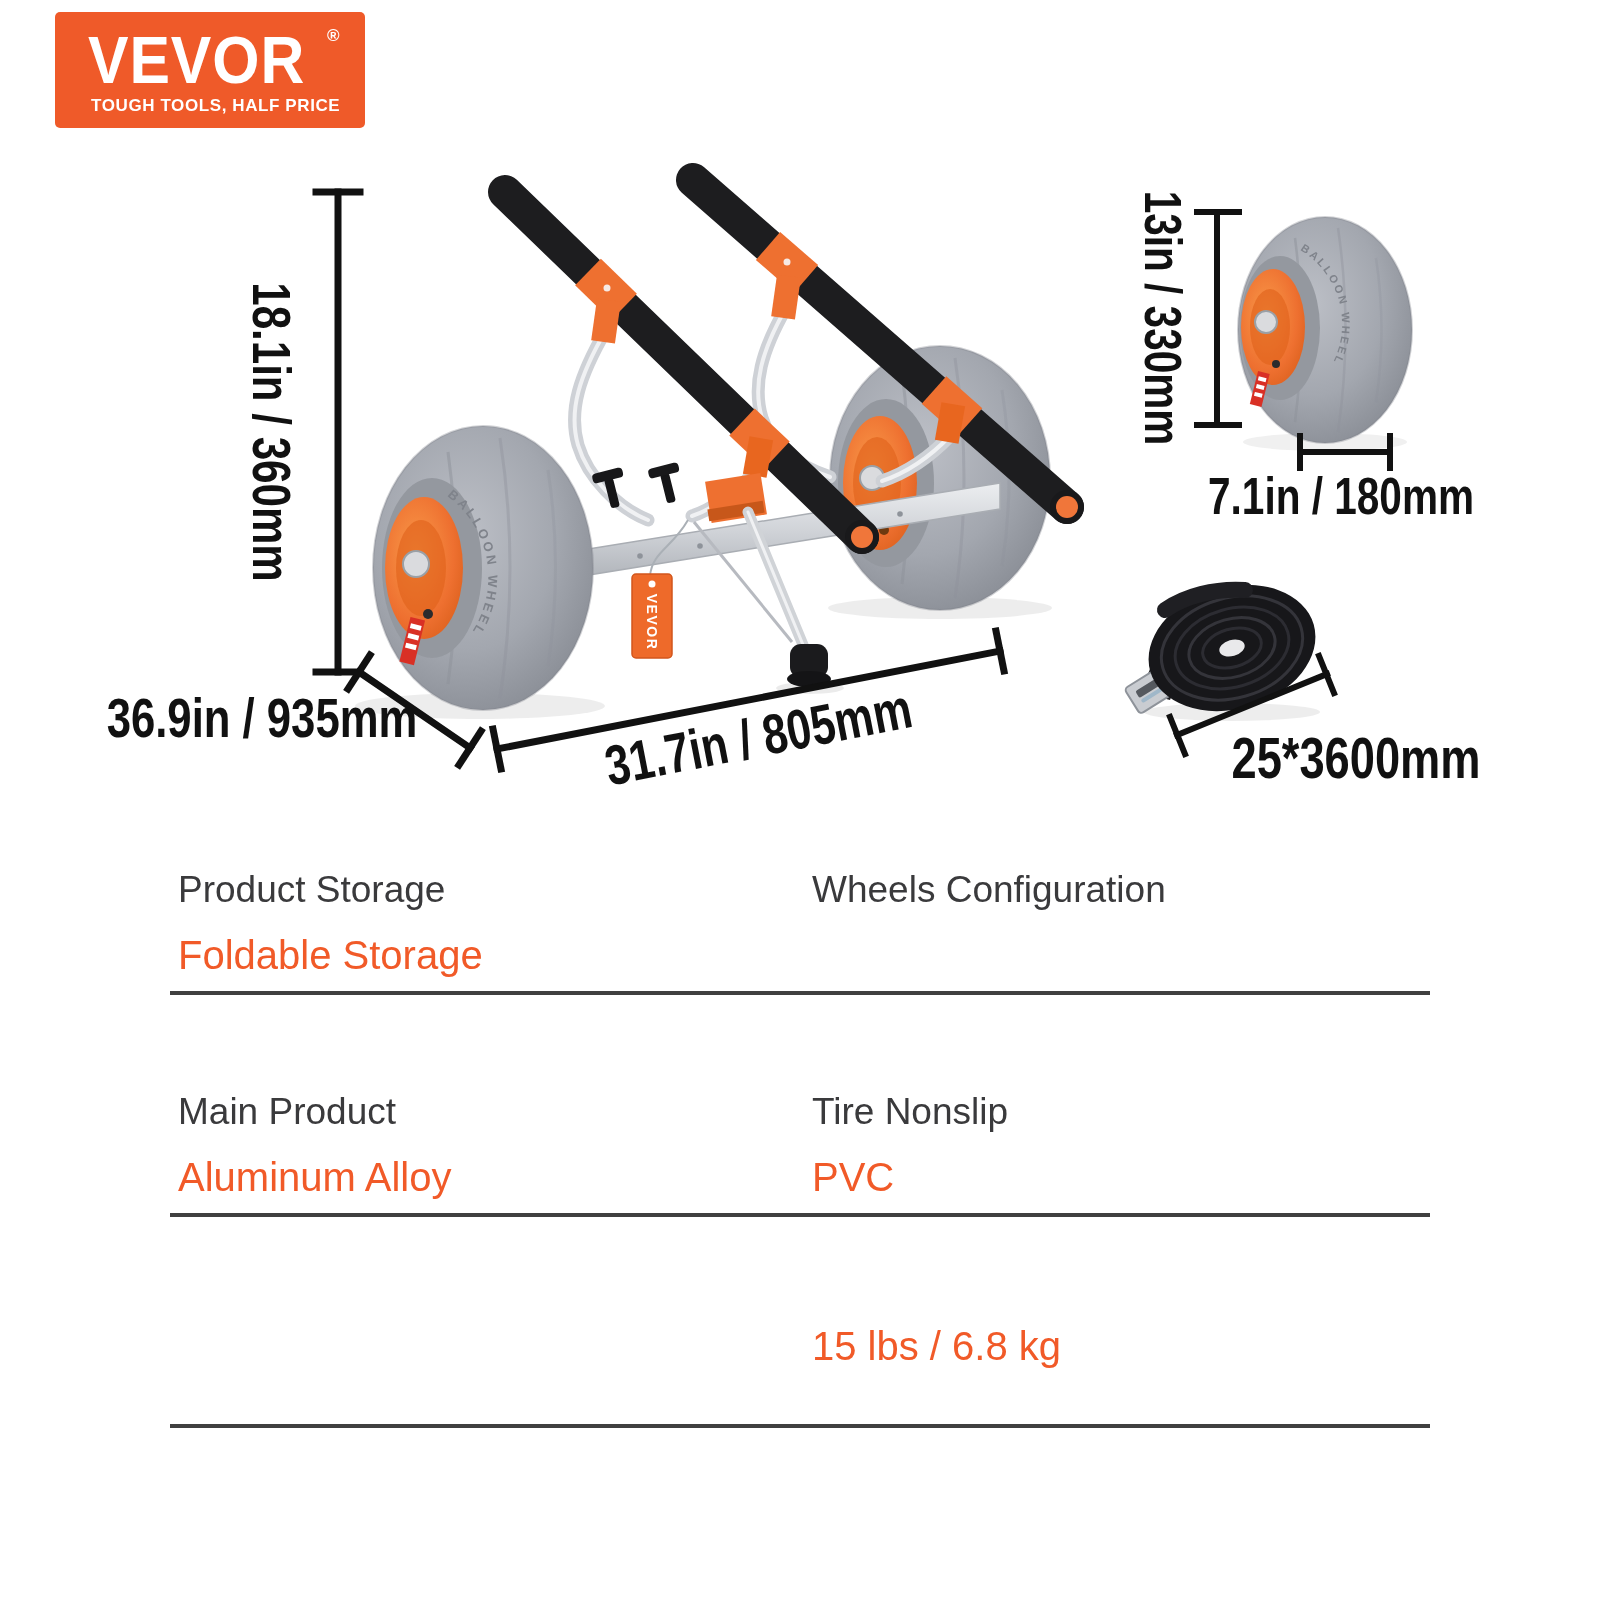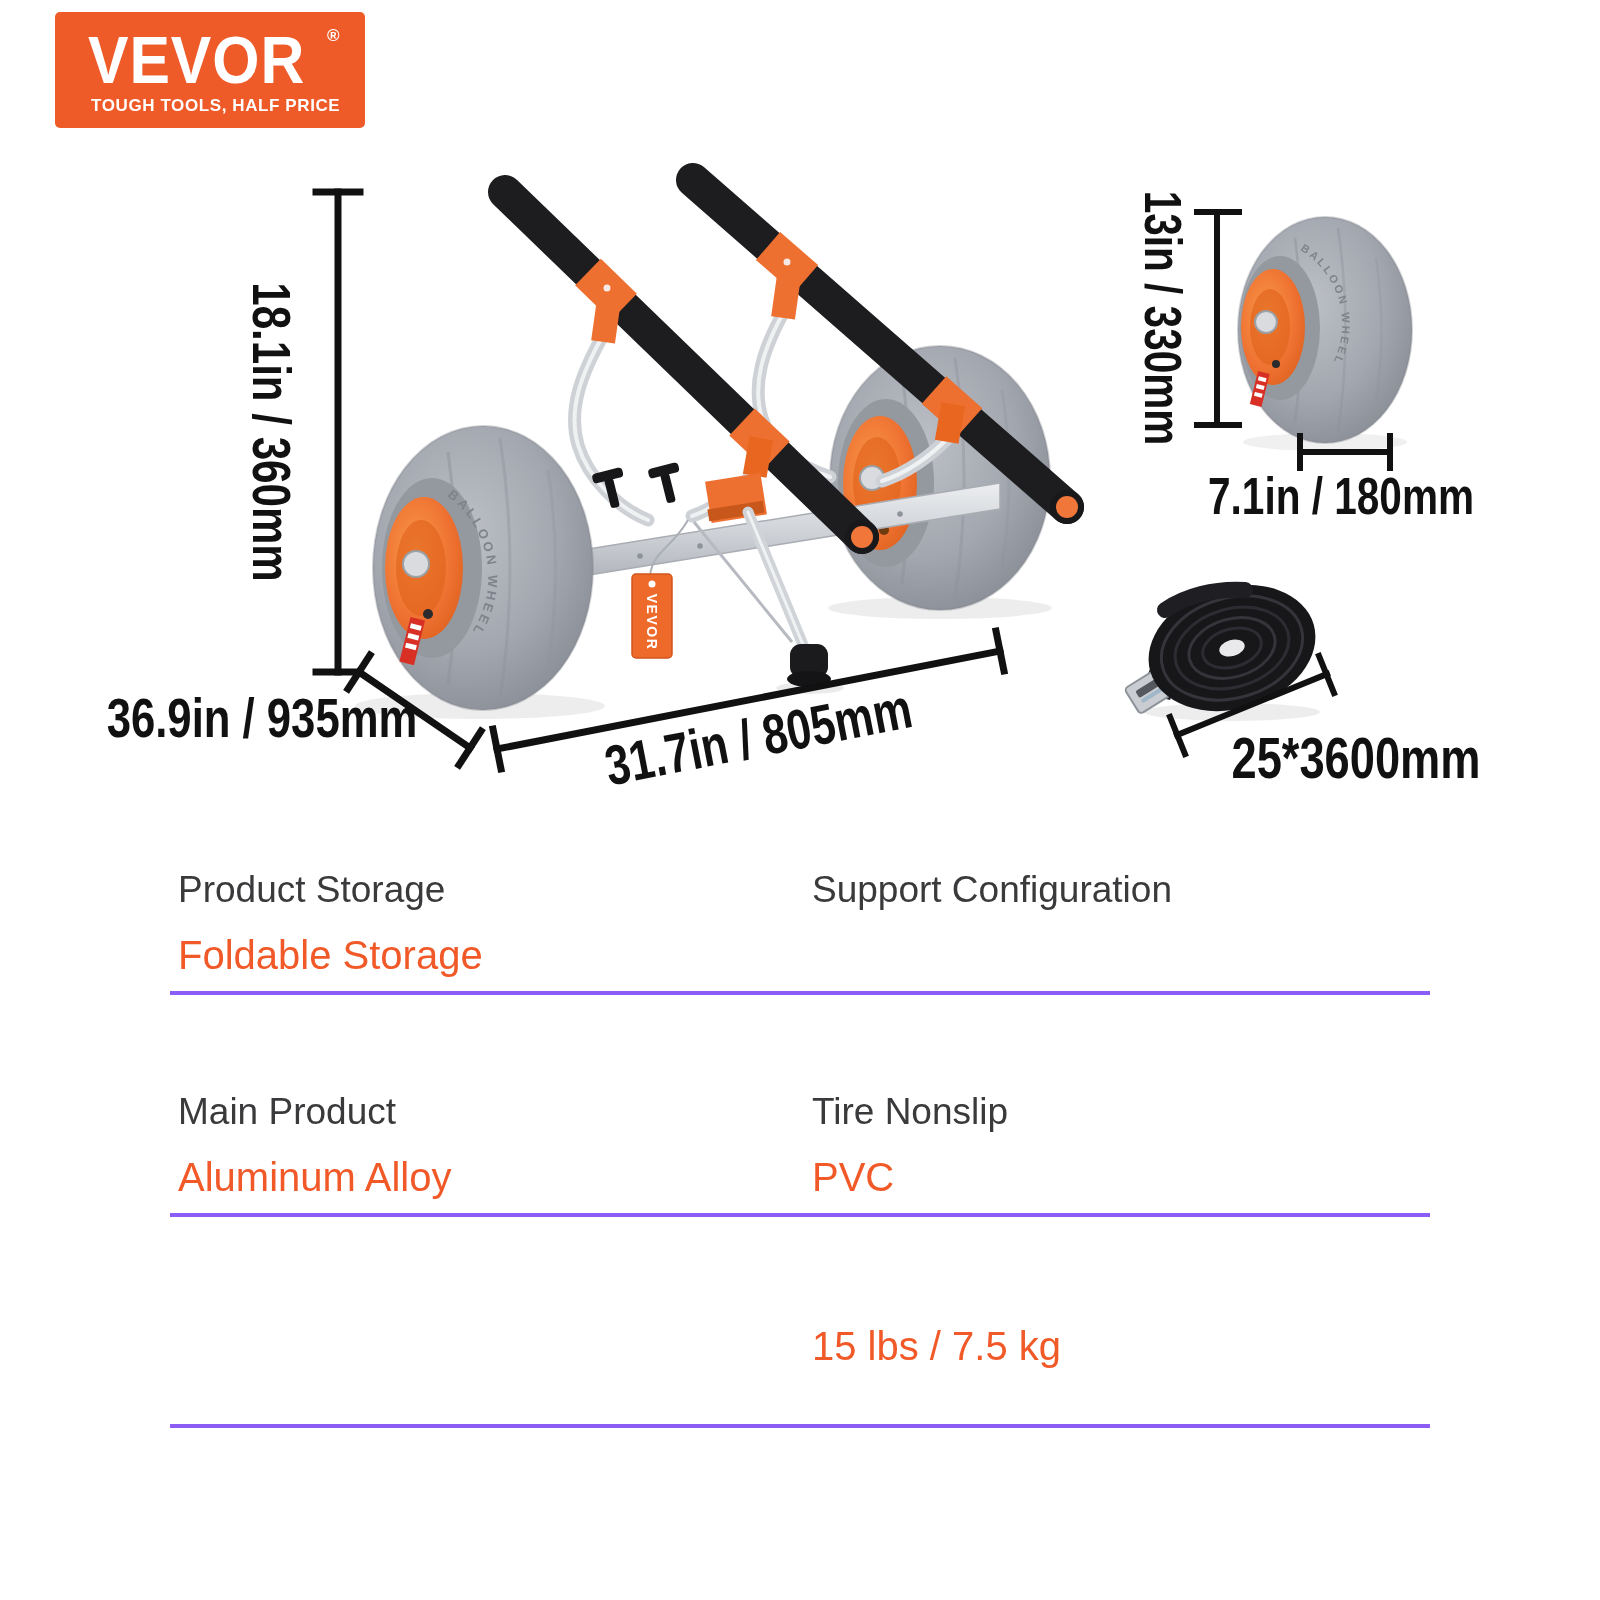--- a/index.html
+++ b/index.html
@@ -20,21 +20,21 @@
   .logo-tagline{
     position:absolute;left:36px;top:84px;font-size:17px;font-weight:bold;
     letter-spacing:0.6px;white-space:nowrap;
   }
   
   .art{position:absolute;left:0;top:0;width:1600px;height:830px;}
   .dim-text{font-weight:bold;fill:#111;}
   
   .spec-row{
     position:absolute;left:170px;width:1260px;
-    border-bottom:4px solid #8b5cf6;box-sizing:border-box;
+    border-bottom:4px solid #404040;box-sizing:border-box;
   }
   .row-1{top:868px;height:127px;}
   .row-2{top:1090px;height:127px;}
   .row-3{top:1303px;height:125px;}
   .cell{position:absolute;top:0;}
   .cell-left{left:8px;}
   .cell-right{left:642px;}
   .spec-label{font-size:37px;line-height:44px;color:#3A3A3C;white-space:nowrap;}
   .spec-value{font-size:40px;line-height:58px;color:#F15A28;margin-top:14px;white-space:nowrap;}
 </style>
@@ -256,32 +256,32 @@
     <text class="dim-text" transform="translate(1356,778) scale(0.78,1)" text-anchor="middle" font-size="58">25*3600mm</text>
   </g>
 </svg>
 
 <div class="spec-row row-1">
   <div class="cell cell-left">
     <div class="spec-label">Product Storage</div>
     <div class="spec-value">Foldable Storage</div>
   </div>
   <div class="cell cell-right">
-    <div class="spec-label">Support Configuration</div>
+    <div class="spec-label">Wheels Configuration</div>
   </div>
 </div>
 
 <div class="spec-row row-2">
   <div class="cell cell-left">
     <div class="spec-label">Main Product</div>
     <div class="spec-value">Aluminum Alloy</div>
   </div>
   <div class="cell cell-right">
     <div class="spec-label">Tire Nonslip</div>
     <div class="spec-value">PVC</div>
   </div>
 </div>
 
 <div class="spec-row row-3">
   <div class="cell cell-right">
-    <div class="spec-value">15 lbs / 7.5 kg</div>
+    <div class="spec-value">15 lbs / 6.8 kg</div>
   </div>
 </div>
 
 </body></html>

